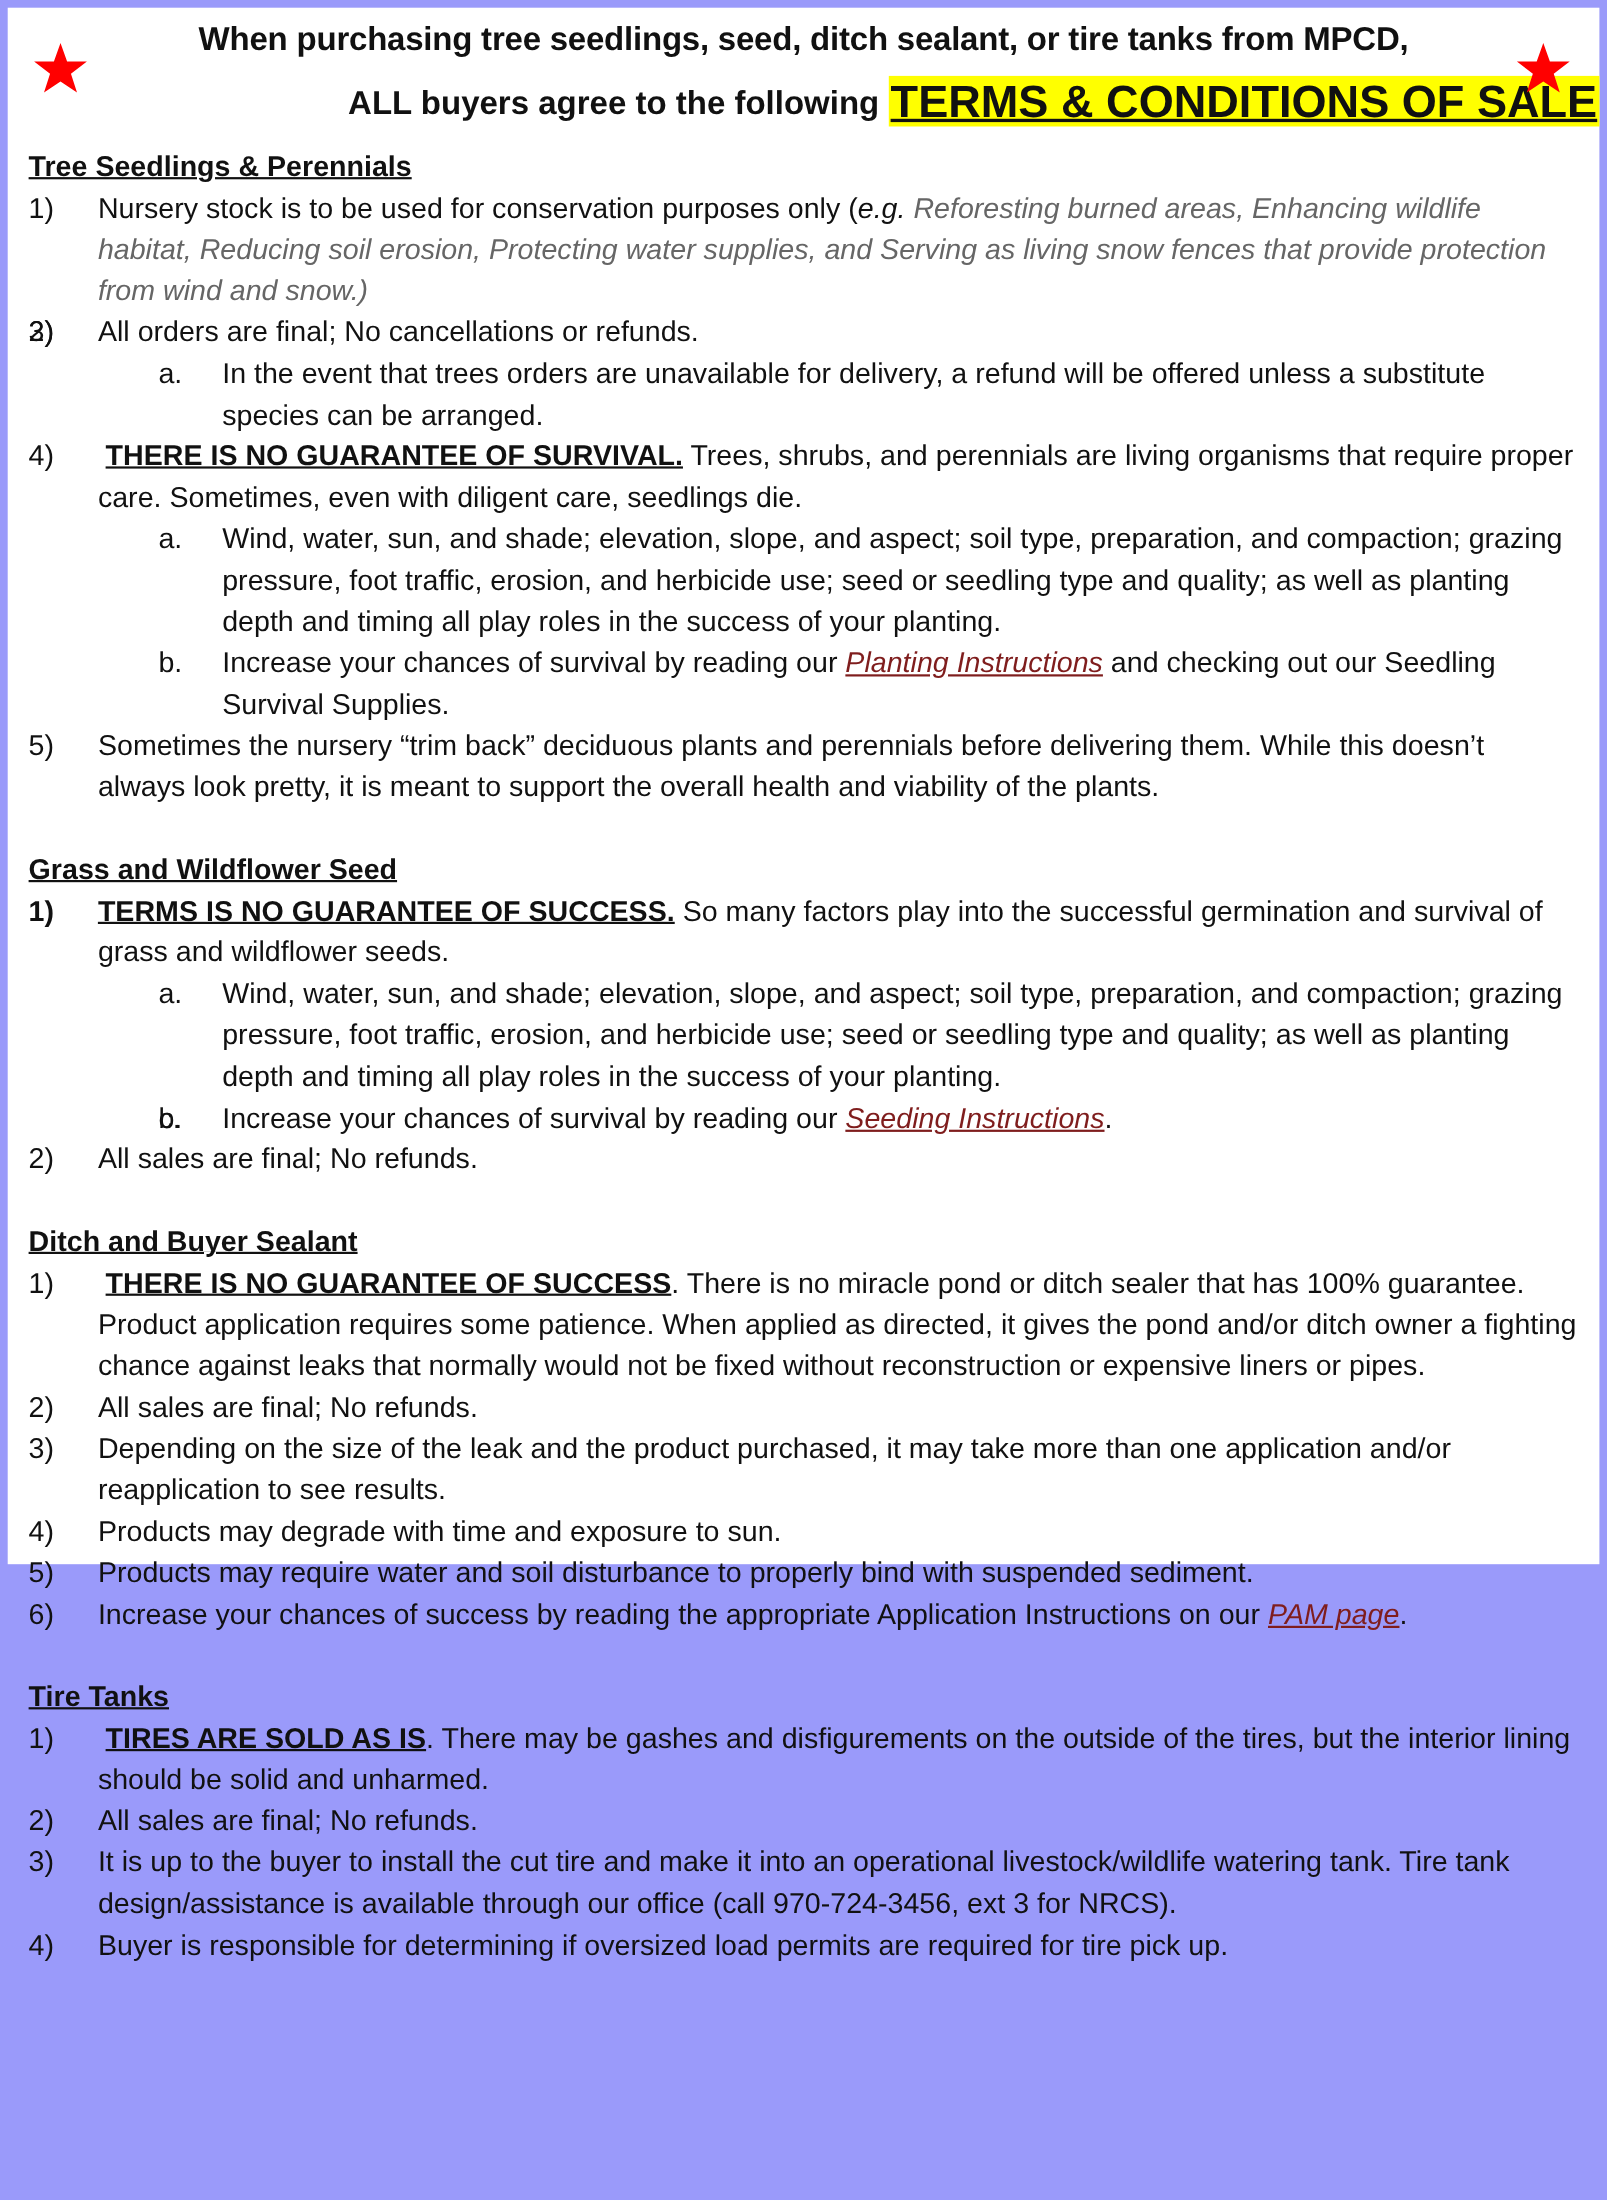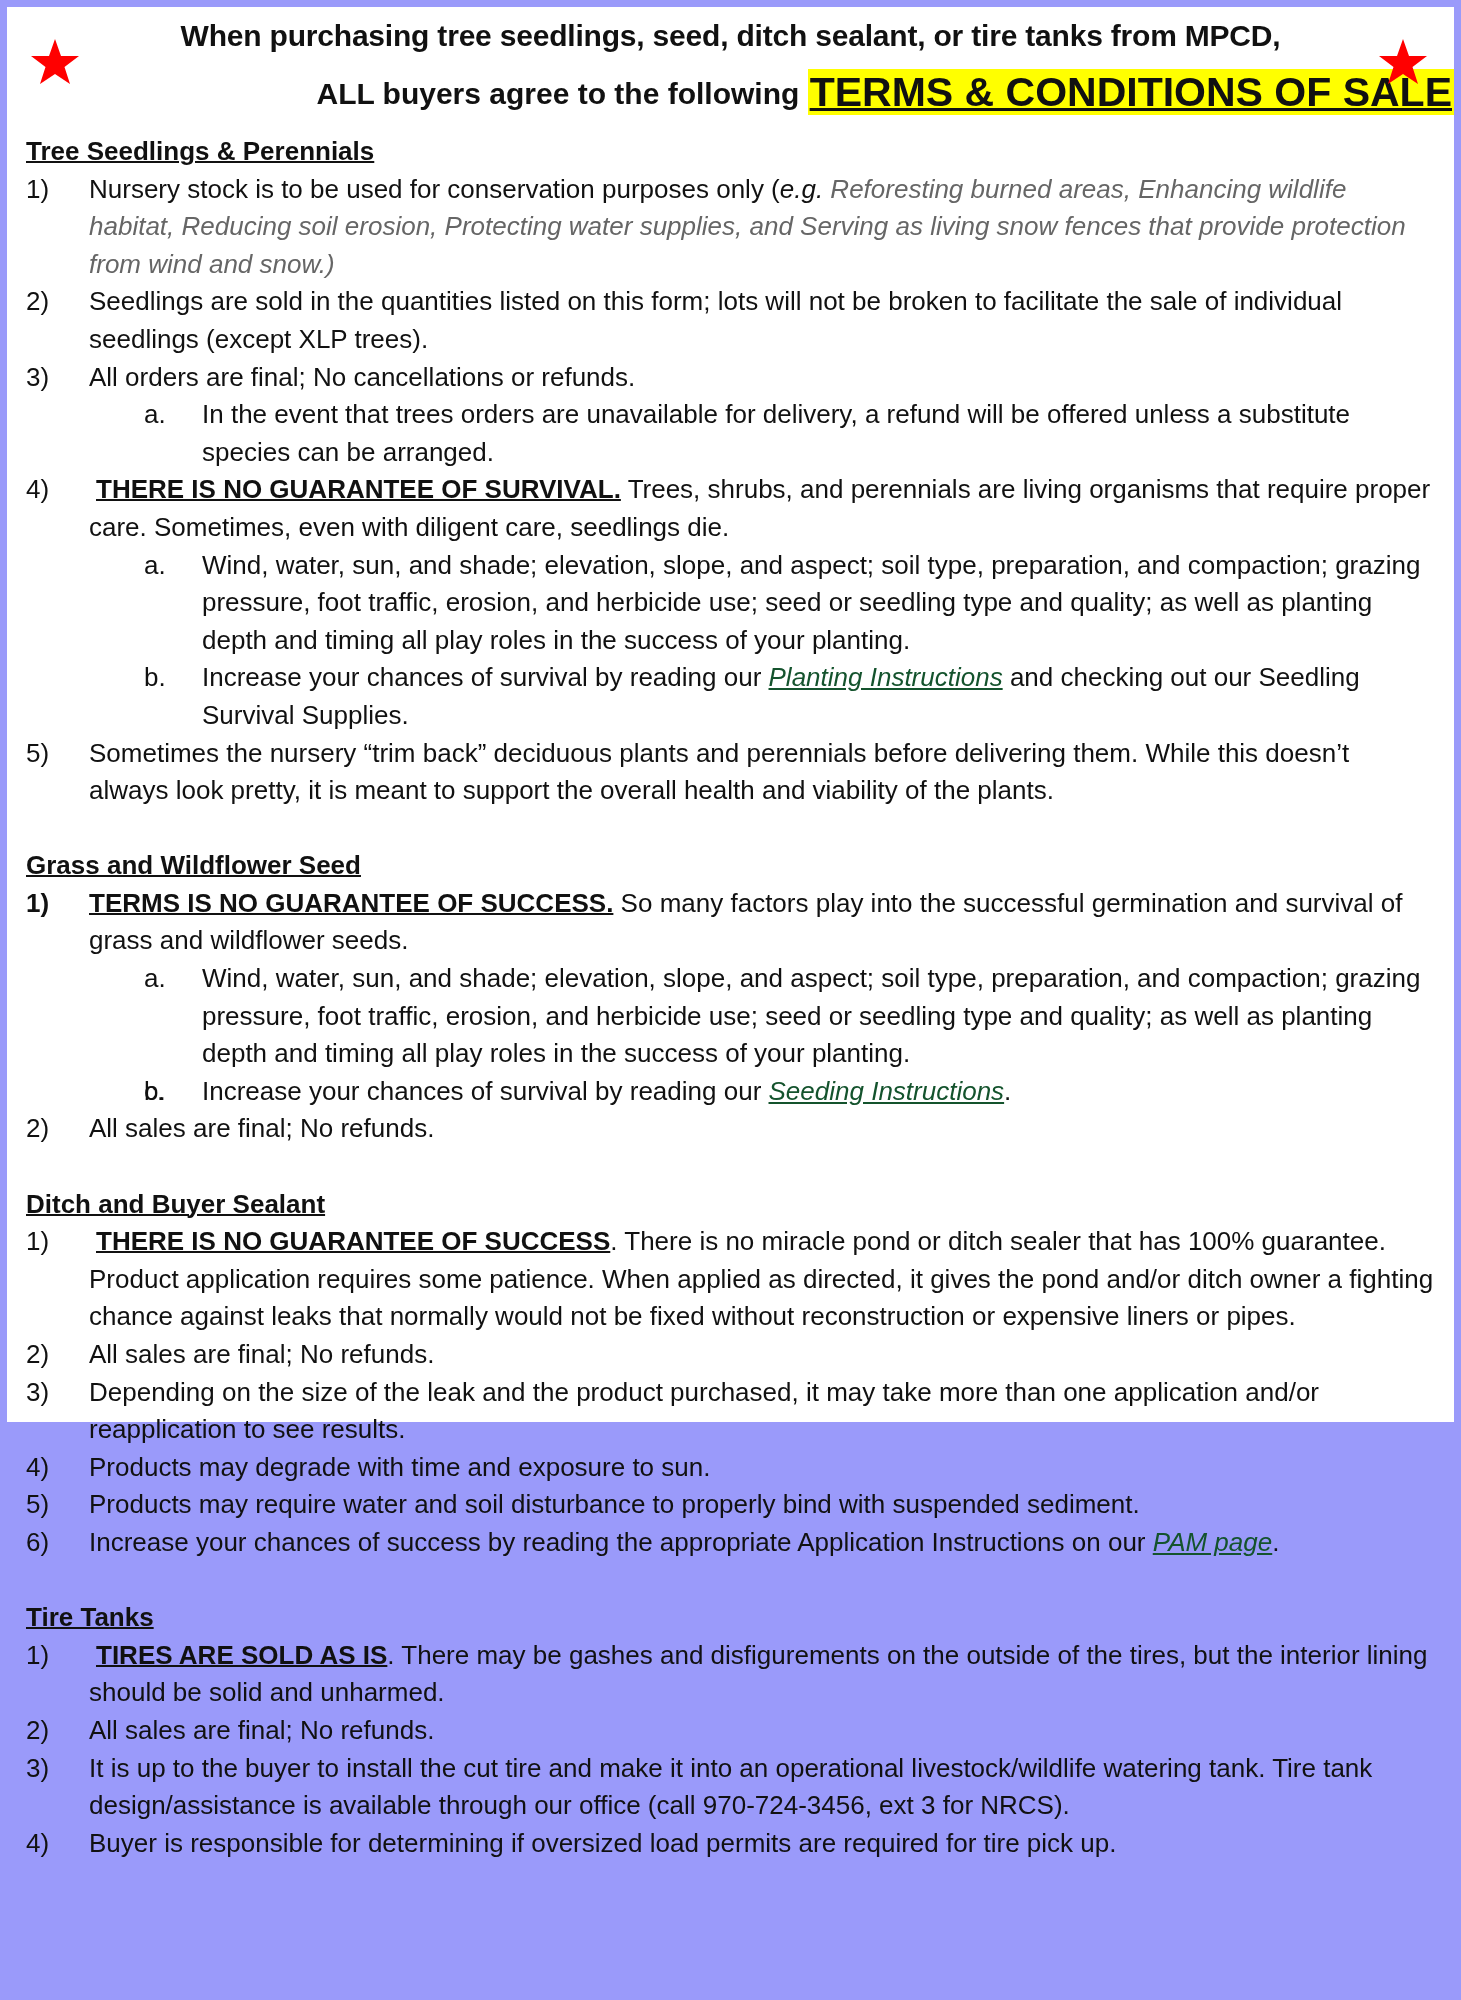--- a/index.html
+++ b/index.html
@@ -30,21 +30,21 @@
   .item { position: relative; padding-left: 63px; }
   .num { position: absolute; left: 0; top: 0; }
   .num.bold { font-weight: bold; }
   .sub { position: relative; padding-left: 176px; }
   .sub .letter { position: absolute; left: 118px; top: 0; }
   .gap { height: 37.6px; }
   .lead { font-weight: bold; text-decoration: underline; text-decoration-thickness: 2px; margin-top: 13px; }
   .lead.pad { margin-left: 7px; }
   .gray-italic { color: #666; font-style: italic; }
   .eg { font-style: italic; }
-  a.link { color: #14532d; font-style: italic; }
+  a.link { color: #7f1d1d; font-style: italic; }
 </style>
 </head>
 <body>
 
 <div class="page">
 
   <div class="header">
     <svg class="star left" viewBox="0 0 50 50">
       <polygon points="25,2 31,19 49,19 34.5,30 40,47 25,37 10,47 15.5,30 1,19 19,19" fill="#ff0000"></polygon>
     </svg>
@@ -61,21 +61,20 @@
 
     <div>
       <div class="section-title">Tree Seedlings &amp; Perennials</div>
 
       <div class="item">
         <span class="num">1)</span>
         <span>Nursery stock is to be used for conservation purposes only (</span><span class="eg">e.g.</span><span class="gray-italic"> Reforesting burned areas, Enhancing wildlife habitat, Reducing soil erosion, Protecting water supplies, and Serving as living snow fences that provide protection from wind and snow.)</span>
       </div>
       <div class="item">
         <span class="num">2)</span>
-        <span>Seedlings are sold in the quantities listed on this form; lots will not be broken to facilitate the sale of individual seedlings (except XLP trees).</span>
       </div>
       <div class="item">
         <span class="num">3)</span>
         <span>All orders are final; No cancellations or refunds.</span>
       </div>
       <div class="sub">
         <span class="letter">a.</span>
         <span>In the event that trees orders are unavailable for delivery, a refund will be offered unless a substitute species can be arranged.</span>
       </div>
       <div class="item">

